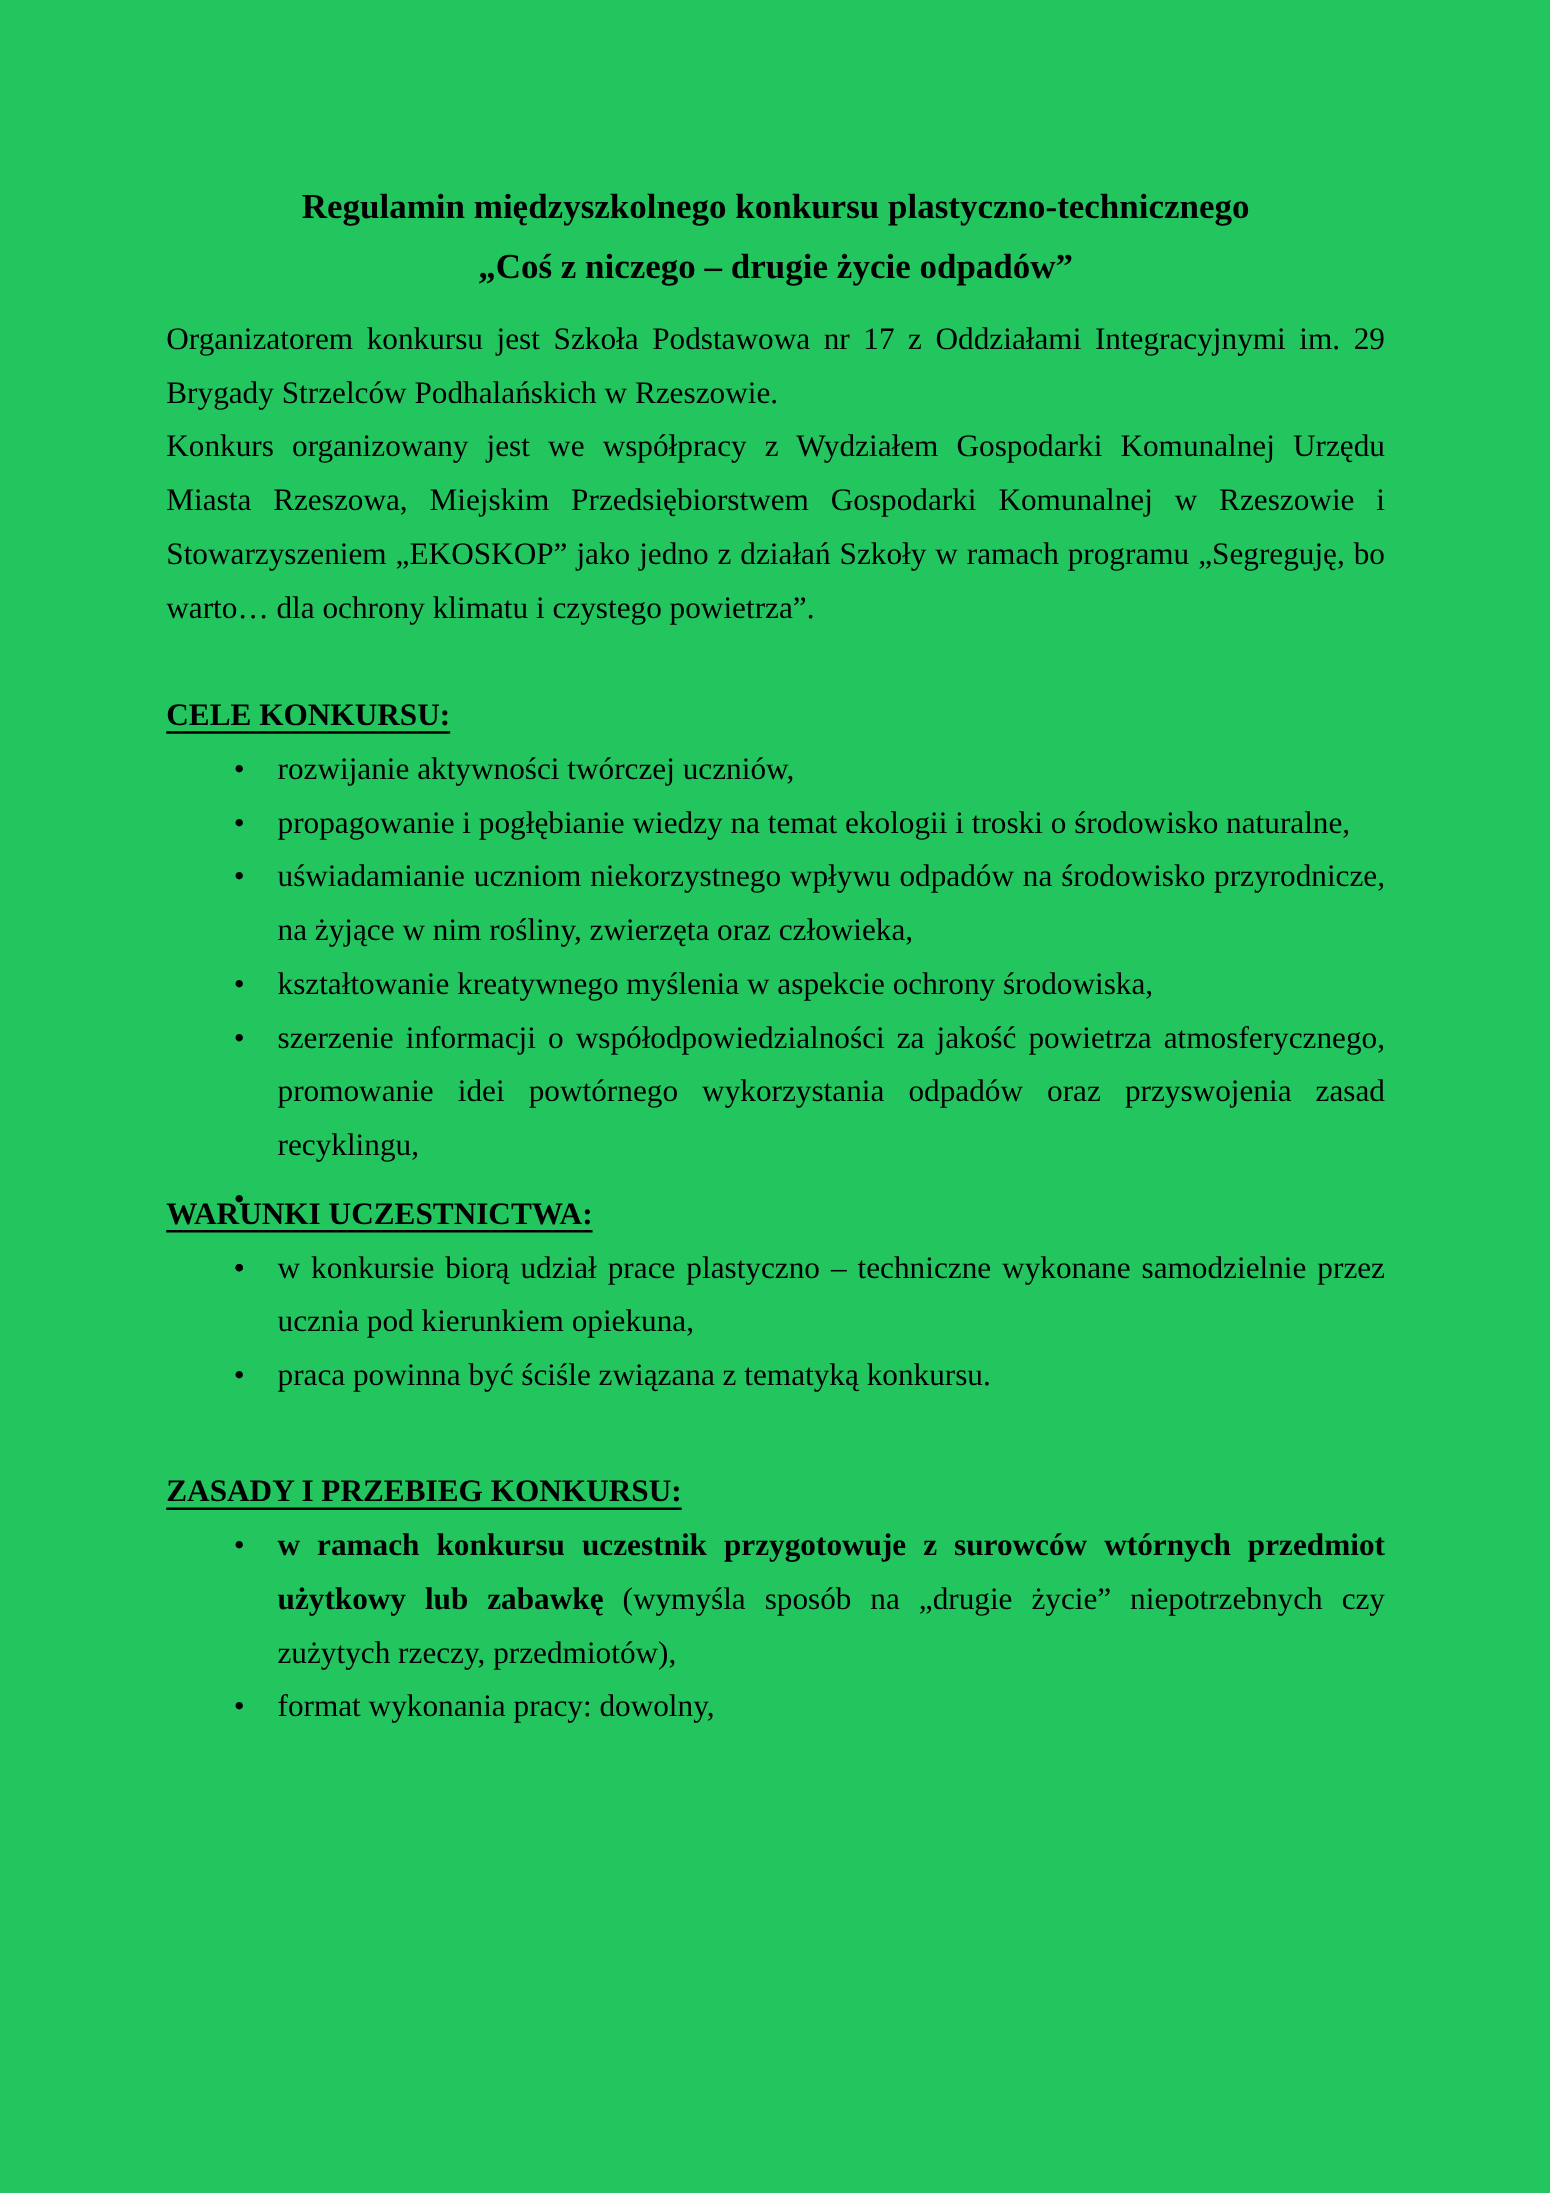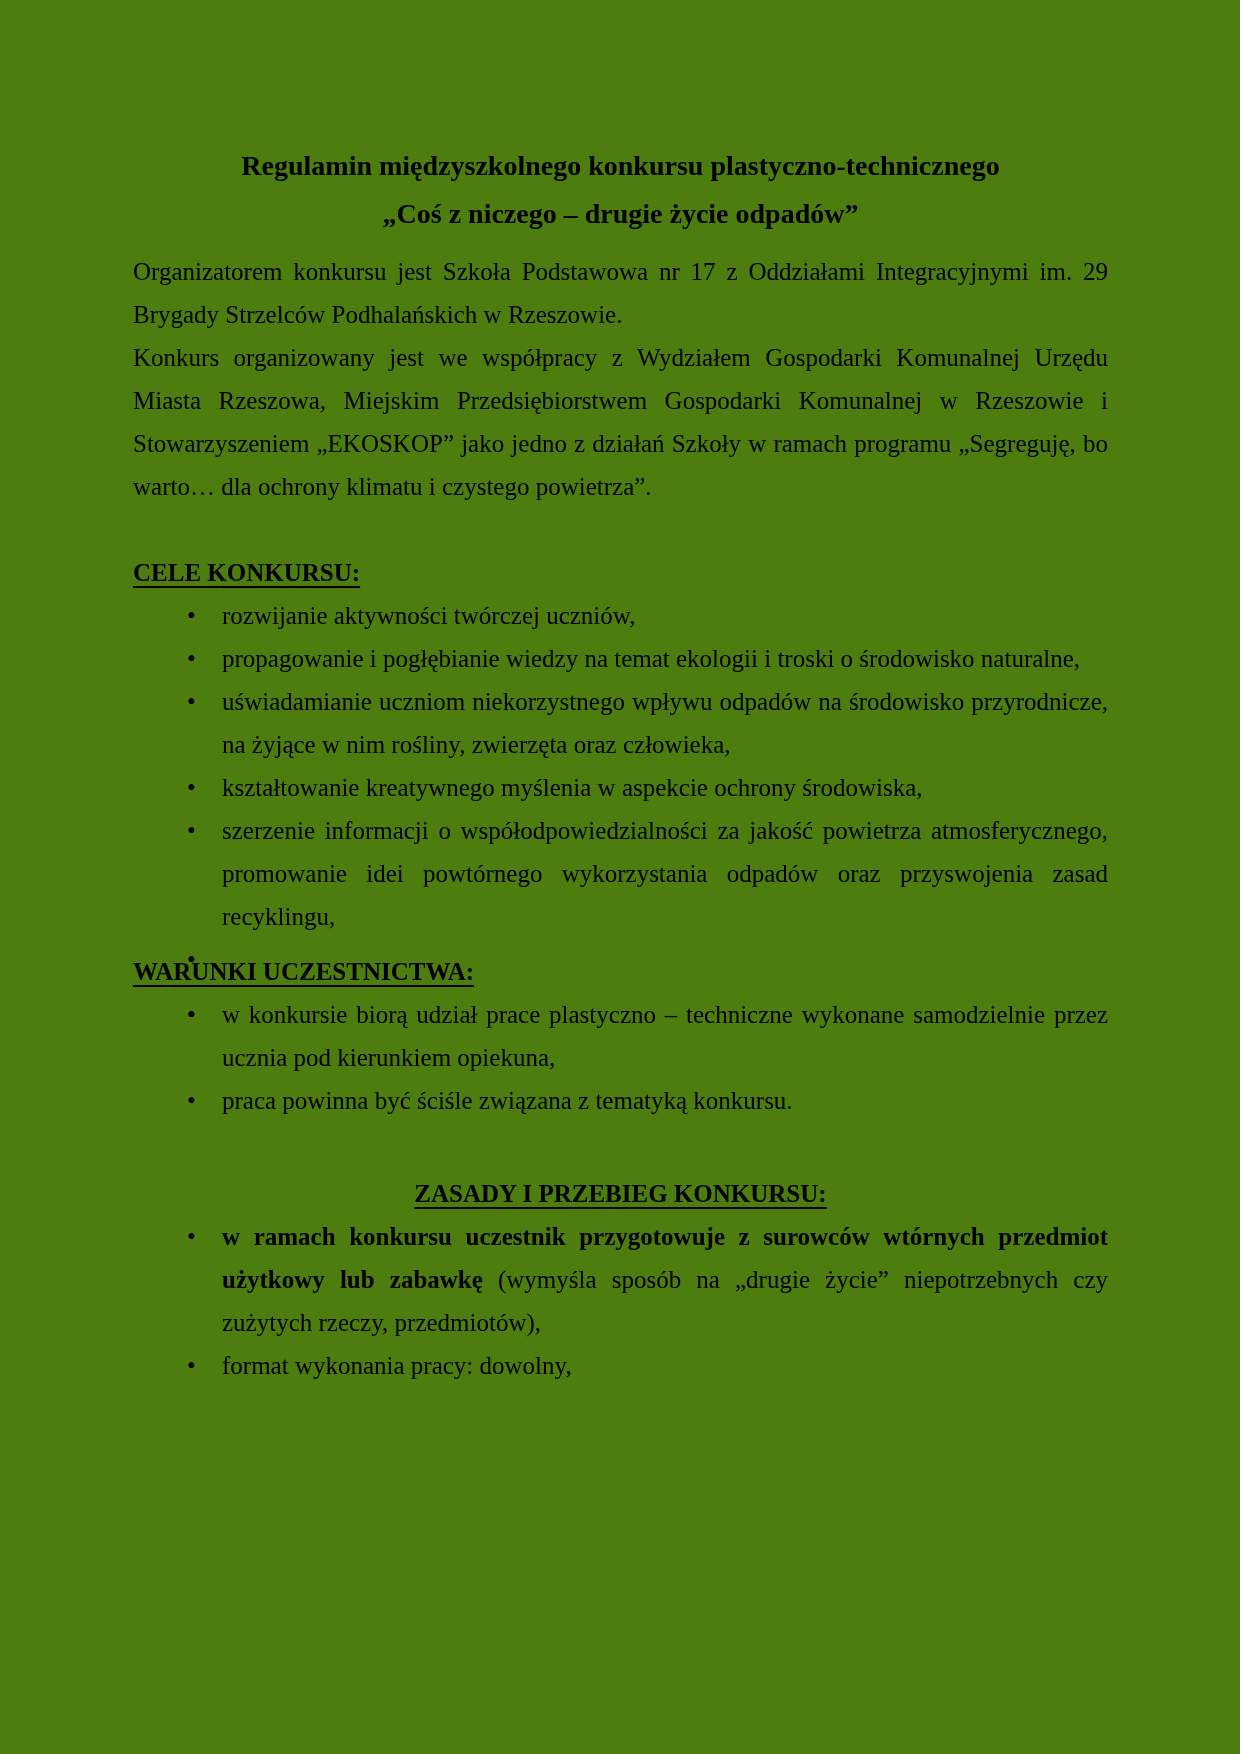--- a/index.html
+++ b/index.html
@@ -5,21 +5,21 @@
   html, body {
     margin: 0;
     padding: 0;
     background: #ffffff;
   }
   .page {
     position: relative;
     width: 1240px;
     height: 1754px;
     margin: 0 auto;
-    background: #4d7c0f;
+    background: #22c55e;
     box-sizing: border-box;
     padding: 142px 132px 0 133px;
     font-family: "Liberation Serif", "DejaVu Serif", serif;
     color: #000000;
     overflow: hidden;
   }
   .doc-title {
     text-align: center;
     font-weight: bold;
     font-size: 28px;
@@ -39,21 +39,21 @@
     line-height: 43px;
     font-weight: bold;
   }
   .section-heading .hd {
     text-decoration: underline;
     text-decoration-thickness: 2px;
     text-underline-offset: 5px;
   }
   .section-heading.gap-large { margin-top: 43px; }
   .section-heading.gap-small { margin-top: 12px; }
-  .section-heading.gap-xlarge { margin-top: 50px; text-align: center; }
+  .section-heading.gap-xlarge { margin-top: 50px; }
   .bullet-item {
     position: relative;
     padding-left: 89px;
     font-size: 25px;
     line-height: 43px;
     text-align: justify;
   }
   .bullet-item .marker {
     position: absolute;
     left: 54px;

